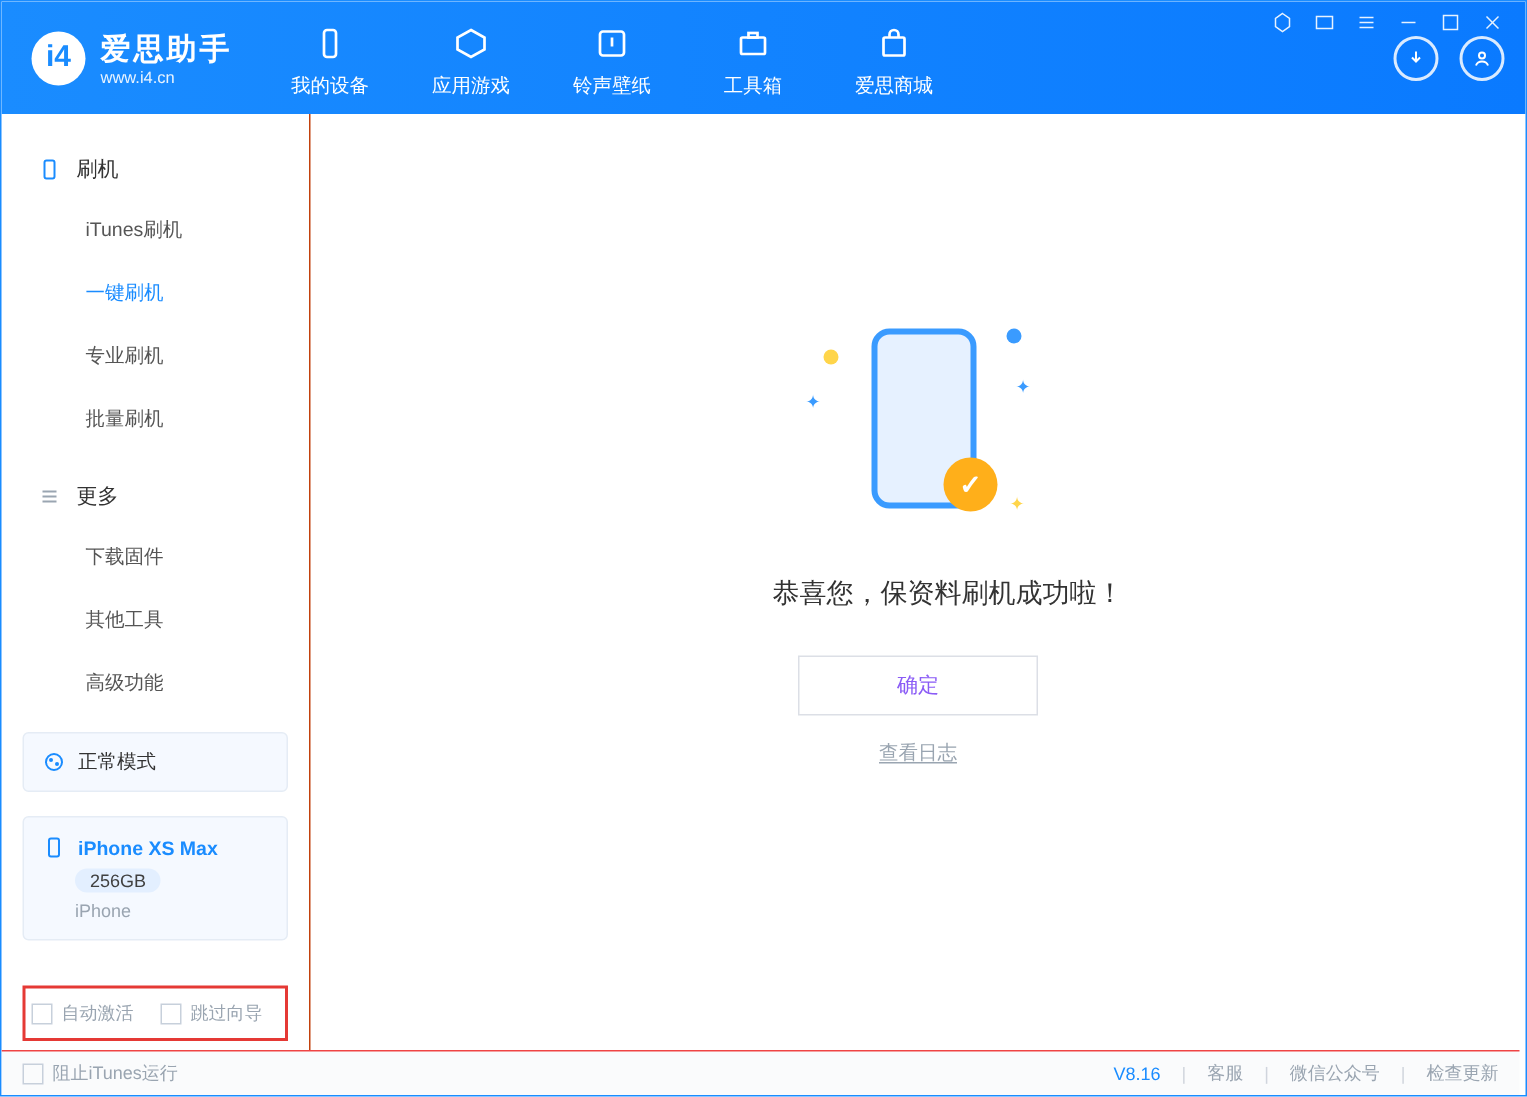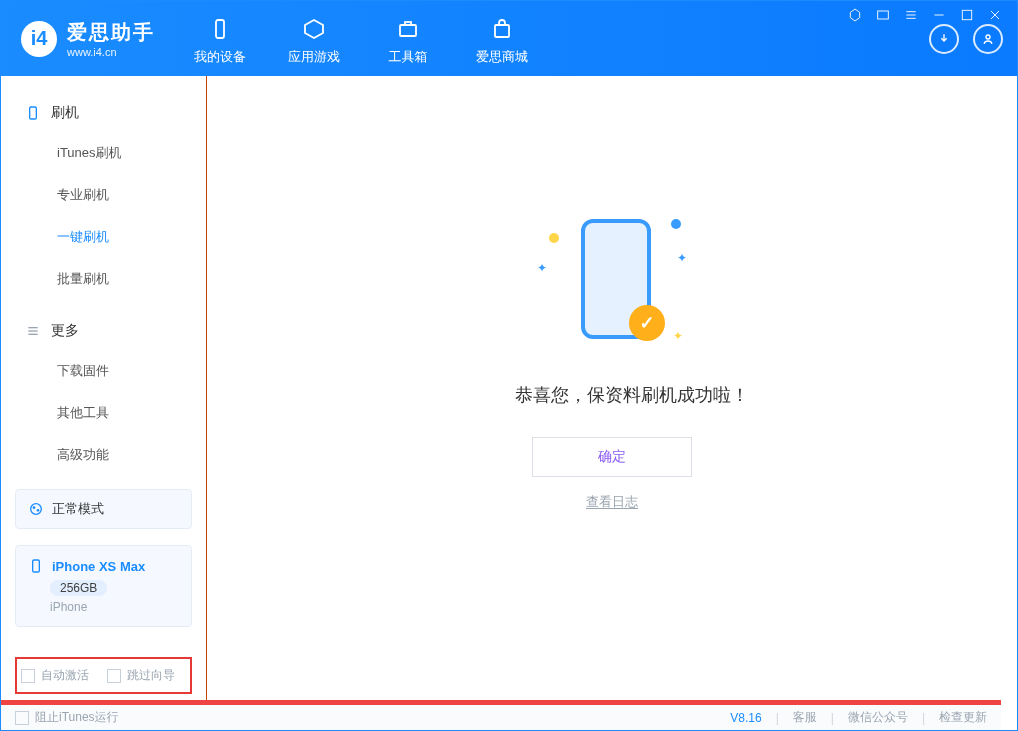--- a/index.html
+++ b/index.html
@@ -41,21 +41,21 @@
 .phone { position:absolute; top:14px; left:44px; width:70px; height:120px; border:4px solid #3a9bff; border-radius:12px; background:#e6f1ff;}
 .circle1 { position:absolute; left:12px; top:28px; width:10px;height:10px; background:#ffd54a; border-radius:50%;}
 .circle2 { position:absolute; right:6px; top:14px; width:10px;height:10px; background:#3a9bff; border-radius:50%;}
 .star { position:absolute; color:#3a9bff; font-size:12px;}
 .badge { position:absolute; right:22px; bottom:14px; width:36px; height:36px; background:#ffaf1a; border-radius:50%; display:flex; align-items:center; justify-content:center; color:#fff; font-size:18px; font-weight:bold;}
 .success-text { font-size:18px; color:#333; margin-bottom:30px; font-weight:500;margin-left:40px;}
 .ok-btn { width:160px; height:40px; border:1px solid #dcdfe6; background:#fff; color:#8b5cf6; font-size:14px; cursor:pointer; margin-bottom:16px;}
 .log-link { font-size:13px; color:#9aa5b1; cursor:pointer; text-decoration:underline; text-underline-offset:2px;}
 
 
-.footer { position:absolute; bottom:0; left:0; right:16px; height:30px; border-top:5px solid #ef4444; background:#fafbfc; display:flex; align-items:center; font-size:12px; color:#9aa5b1; padding:0 14px;margin-top:12px;}
+.footer { position:absolute; bottom:0; left:0; right:4px; height:30px; border-top:1px solid #ef4444; background:#fafbfc; display:flex; align-items:center; font-size:12px; color:#9aa5b1; padding:0 14px;margin-top:12px;}
 .footer .f-left { display:flex; align-items:center; gap:6px;}
 .footer .f-right { margin-left:auto; display:flex; align-items:center; gap:14px;}
 .footer .sep { color:#d0d5dd; }
 
 
 .ic svg { width:24px; height:24px; fill:none; stroke:#fff; stroke-width:1.8; }
 .small-ic { width:16px; height:16px; }
 </style>
 </head>
 <body>
@@ -117,20 +117,29 @@
       <span class="ic">
           <svg viewBox="0 0 24 24">
             <path d="M12 3 L21 8 L21 16 L12 21 L3 16 L3 8 Z"></path>
           </svg>
         </span>
       <span>应用游戏</span>
     </div>
     <div class="nav-item">
       <span class="ic">
           <svg viewBox="0 0 24 24">
+            <rect x="4" y="4" width="16" height="16" rx="2"></rect>
+            <path d="M12 8v6"></path>
+          </svg>
+        </span>
+      <span>铃声壁纸</span>
+    </div>
+    <div class="nav-item">
+      <span class="ic">
+          <svg viewBox="0 0 24 24">
             <rect x="4" y="8" width="16" height="11" rx="1"></rect>
             <rect x="9" y="5" width="6" height="3"></rect>
           </svg>
         </span>
       <span>工具箱</span>
     </div>
     <div class="nav-item">
       <span class="ic">
           <svg viewBox="0 0 24 24">
             <rect x="5" y="8" width="14" height="12" rx="1"></rect>
@@ -157,22 +166,22 @@
 
 <div class="body">
   <div class="sidebar">
     <div class="side-group-title">
       <svg class="small-ic" viewBox="0 0 24 24" stroke="#1a8cff" stroke-width="2" fill="none">
           <rect x="7" y="3" width="10" height="18" rx="2"></rect>
         </svg>
       <span>刷机</span>
     </div>
     <div class="side-item">iTunes刷机</div>
+    <div class="side-item active">一键刷机</div>
     <div class="side-item">专业刷机</div>
-    <div class="side-item active">一键刷机</div>
     <div class="side-item">批量刷机</div>
 
     <div class="side-group-title" style="margin-top:12px;">
       <svg class="small-ic" viewBox="0 0 24 24" stroke="#9aa5b1" stroke-width="2" fill="none">
           <line x1="5" y1="7" x2="19" y2="7"></line>
           <line x1="5" y1="12" x2="19" y2="12"></line>
           <line x1="5" y1="17" x2="19" y2="17"></line>
         </svg>
       <span>更多</span>
     </div>

